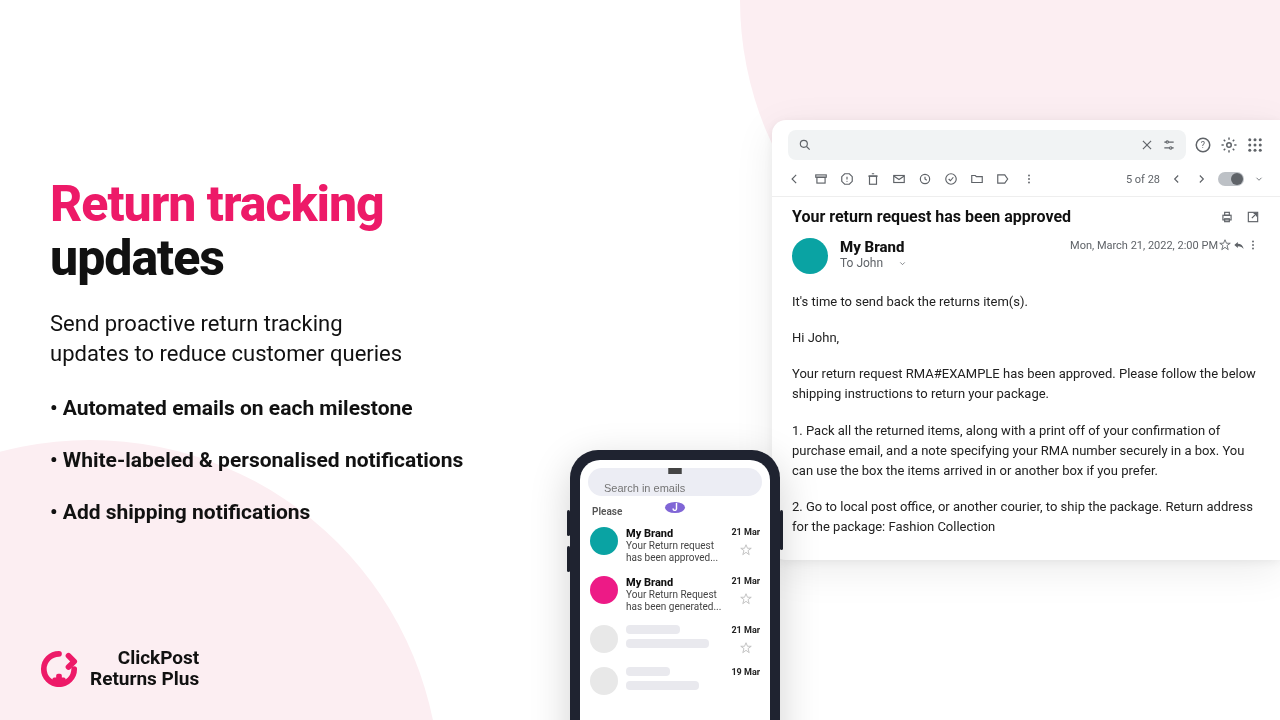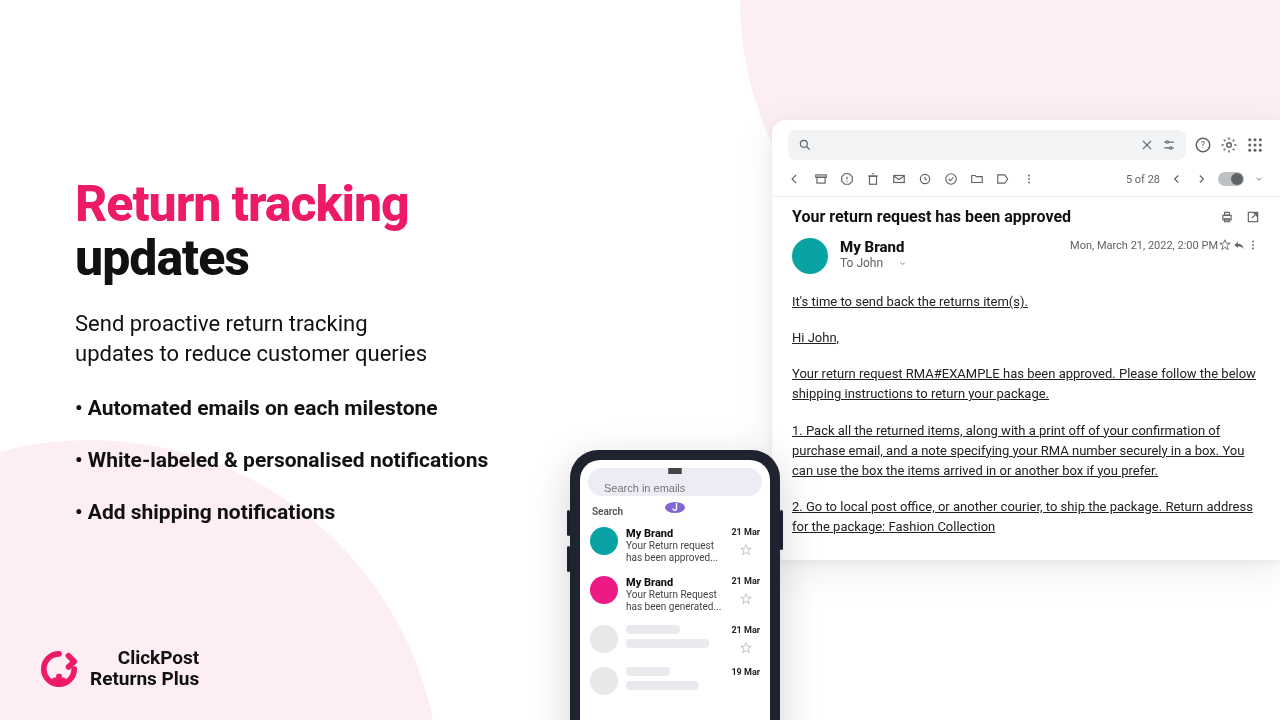--- a/index.html
+++ b/index.html
@@ -1,21 +1,21 @@
 <!DOCTYPE html>
 <html><head>
 <meta charset="utf-8">
 <style>
   * { box-sizing: border-box; margin: 0; padding: 0; }
   html, body { width: 1280px; height: 720px; overflow: hidden; font-family: -apple-system, BlinkMacSystemFont, "Segoe UI", Roboto, Arial, sans-serif; }
   .stage { position: relative; width: 1280px; height: 720px; background: #fff; }
   .bg-bl { position: absolute; left: -260px; bottom: -420px; width: 700px; height: 700px; background: #fceef2; border-radius: 50%; }
   .bg-tr { position: absolute; right: -140px; top: -340px; width: 680px; height: 680px; background: #fceef2; border-radius: 50%; }
 
-  .left { position: absolute; left: 50px; top: 175px; width: 540px; margin-left: 25px; }
+  .left { position: absolute; left: 50px; top: 175px; width: 540px; }
   .title1 { font-size: 50px; font-weight: 800; color: #ed1a68; letter-spacing: -1px; }
   .title2 { font-size: 50px; font-weight: 800; color: #111; letter-spacing: -1px; margin-top: -4px; }
   .subtitle { margin-top: 22px; font-size: 22px; color: #111; font-weight: 400; line-height: 1.35; }
   .bullets { margin-top: 28px; }
   .bullets .b { font-size: 21px; font-weight: 700; color: #111; margin-bottom: 28px; }
 
   .brand { position: absolute; left: 40px; bottom: 30px; display: flex; align-items: center; gap: 12px; }
   .brand-logo { width: 38px; height: 38px; color: #ed1a68; }
   .brand-text { line-height: 1.1; font-weight: 700; font-size: 19px; color: #111; text-align: right; }
 
@@ -41,21 +41,21 @@
 
   .senderrow { display: flex; align-items: flex-start; padding: 8px 20px 0 20px; gap: 12px; }
   .avatar { width: 36px; height: 36px; border-radius: 50%; background: #0aa3a3; flex-shrink: 0; }
   .senderinfo { flex: 1; }
   .sendername { font-size: 15px; font-weight: 800; color: #111; }
   .to { font-size: 12px; color: #5f6368; display: flex; align-items: center; gap: 15px; }
   .meta { display: flex; align-items: center; color: #5f6368; font-size: 11px; }
   .meta .ib { width: 14px; height: 14px; }
 
   .body { padding: 18px 20px 20px 20px; font-size: 13px; line-height: 1.55; color: #222; }
-  .body p { margin-bottom: 16px; text-decoration: underline; }
+  .body p { margin-bottom: 16px; }
 
   
   .phone { position: absolute; left: 570px; top: 450px; width: 210px; height: 320px; }
   .phone-shell { position: absolute; inset: 0; background: #1f2330; border-radius: 28px; padding: 10px 10px 0 10px; box-shadow: 0 12px 40px rgba(0,0,0,0.18); }
   .phone-btn { position: absolute; right: -3px; top: 60px; width: 3px; height: 40px; background: #1f2330; border-radius: 2px; }
   .phone-btn2 { position: absolute; left: -3px; top: 60px; width: 3px; height: 26px; background: #1f2330; border-radius: 2px; }
   .phone-btn3 { position: absolute; left: -3px; top: 96px; width: 3px; height: 26px; background: #1f2330; border-radius: 2px; }
   .screen { background: #fff; border-radius: 20px; height: 100%; overflow: hidden; padding: 8px 8px 0 8px; }
   .psearch { display: flex; align-items: center; background: #ecedf4; border-radius: 16px; height: 28px; padding: 0 10px; gap: 8px; flex-direction: column; }
   .hamb { width: 14px; height: 10px; display: flex; flex-direction: column; justify-content: space-between; }
@@ -265,21 +265,21 @@
       <div class="screen">
         <div class="psearch">
           <div class="hamb">
               <span></span>
               <span></span>
               <span></span>
             </div>
           <input placeholder="Search in emails" style="">
           <div class="pav">J</div>
         </div>
-        <div class="ptab">Search</div>
+        <div class="ptab">Please</div>
 
         <div class="prow">
           <div class="pa" style="background:#0aa3a3"></div>
           <div class="pinfo">
             <div class="pname">My Brand</div>
             <div class="pprev">Your Return request has been approved...</div>
           </div>
           <div class="pright">
             <div class="pdate">21 Mar</div>
             <svg class="pstar" width="14" height="14" viewBox="0 0 24 24">

